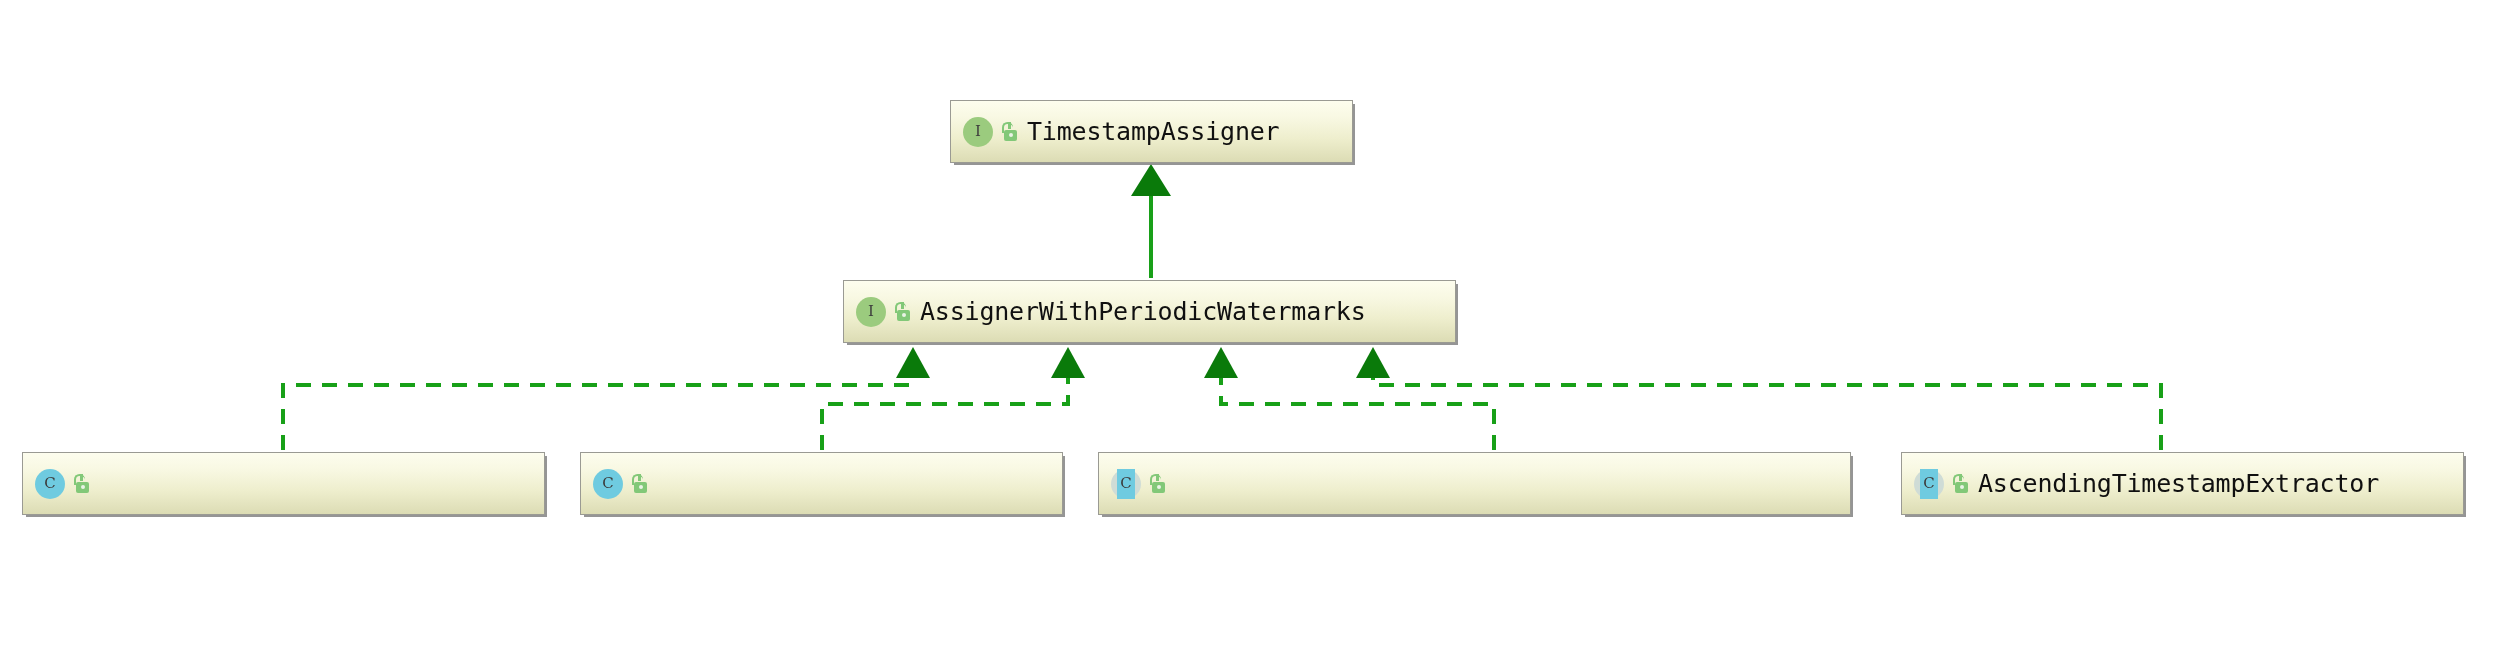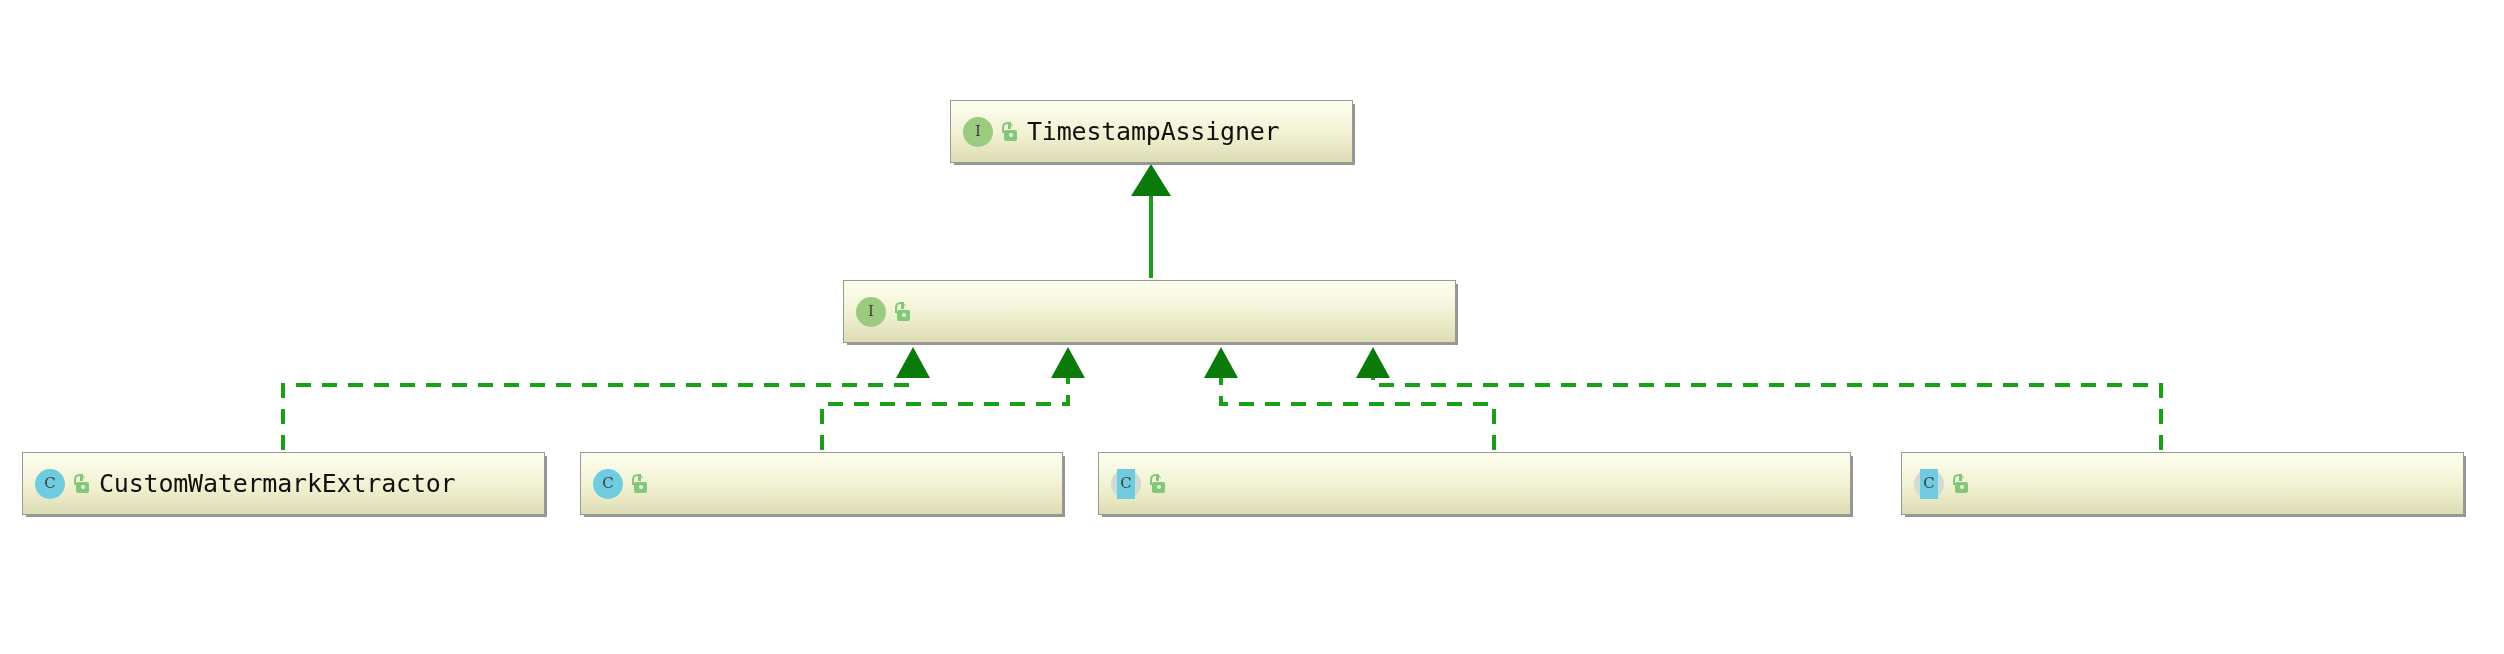--- a/index.html
+++ b/index.html
@@ -210,34 +210,34 @@
   <div class="node" style="left:843px; top:280px; width:613px; height:63px;">
     <div class="node-inner">
       <span class="stereo iface">
         <span class="disc"></span>
         <span class="glyph">I</span>
       </span>
       <span class="lock">
         <span class="shackle"></span>
         <span class="body"></span>
       </span>
+      <span class="label">AssignerWithPeriodicWatermarks</span>
     </div>
   </div>
 
   <div class="node" style="left:22px; top:452px; width:523px; height:63px;">
     <div class="node-inner">
       <span class="stereo cls">
         <span class="disc"></span>
         <span class="glyph">C</span>
       </span>
       <span class="lock">
         <span class="shackle"></span>
         <span class="body"></span>
       </span>
-      <span class="label">CustomWatermarkExtractor</span>
     </div>
   </div>
 
   <div class="node" style="left:580px; top:452px; width:483px; height:63px;">
     <div class="node-inner">
       <span class="stereo cls">
         <span class="disc"></span>
         <span class="glyph">C</span>
       </span>
       <span class="lock">
@@ -263,16 +263,17 @@
   <div class="node" style="left:1901px; top:452px; width:563px; height:63px;">
     <div class="node-inner">
       <span class="stereo cls abstract">
         <span class="disc"></span>
         <span class="glyph">C</span>
       </span>
       <span class="lock">
         <span class="shackle"></span>
         <span class="body"></span>
       </span>
+      <span class="label">AscendingTimestampExtractor</span>
     </div>
   </div>
 
 </div>
 
 </body></html>

